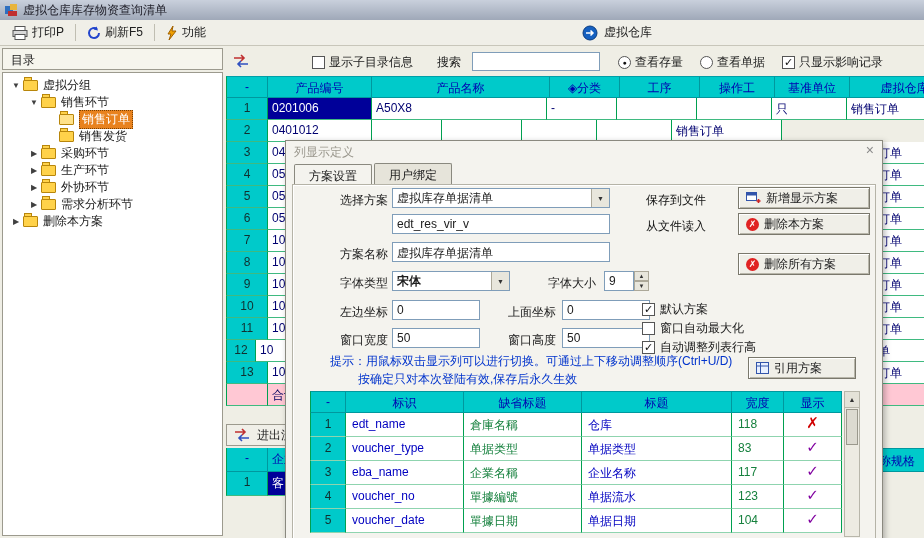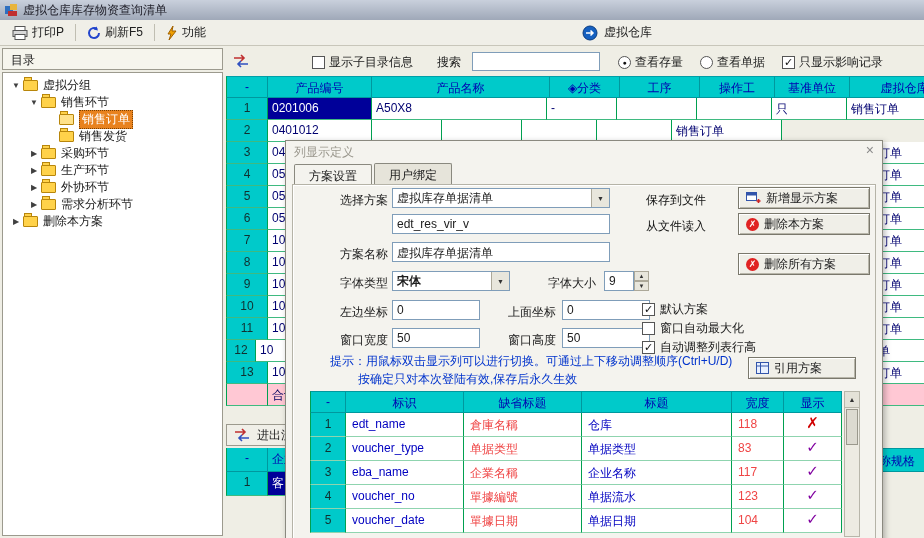--- a/index.html
+++ b/index.html
@@ -95,21 +95,21 @@
   .dtable{width:534px;}
   .drow{display:flex;height:24px;}
   .dhead{height:22px;}
   .dcell{box-sizing:border-box;flex:none;border-right:1px solid #00A050;border-bottom:1px solid #8FD4AF;
          padding:4px 6px;white-space:nowrap;overflow:hidden;background:#fff;}
   .dcell:first-child{border-left:1px solid #00A050;}
   .dhead .dcell{background:#00CACA;color:#0000B0;text-align:center;border-top:1px solid #00989E;
                 border-right:1px solid #00989E;border-bottom:1px solid #00989E;padding:3px 6px;}
   .dnum{background:#00CACA;text-align:center;color:#103030;}
   .did,.dttl{color:#0000C0;}
-  .ddft,.dwid{color:#ef4444;}
+  .ddft,.dwid{color:#15803d;}
   .dmark{text-align:center;color:#8000A0;font-weight:bold;font-size:15px;padding:1px 0 0 0;}
   .dmark.x{color:#D00000;}
   .vsb{width:16px;background:#EDEBE2;border:1px solid #B8B6AA;box-sizing:border-box;}
   .vsb .up{height:15px;background:#E4E2D8;border-bottom:1px solid #B8B6AA;font-size:7px;display:flex;
            align-items:center;justify-content:center;color:#333;}
   .vsb .thumb{height:34px;background:#DCDAD0;border:1px solid #9A988C;margin:1px;}
 </style>
 </head>
 <body>
 

